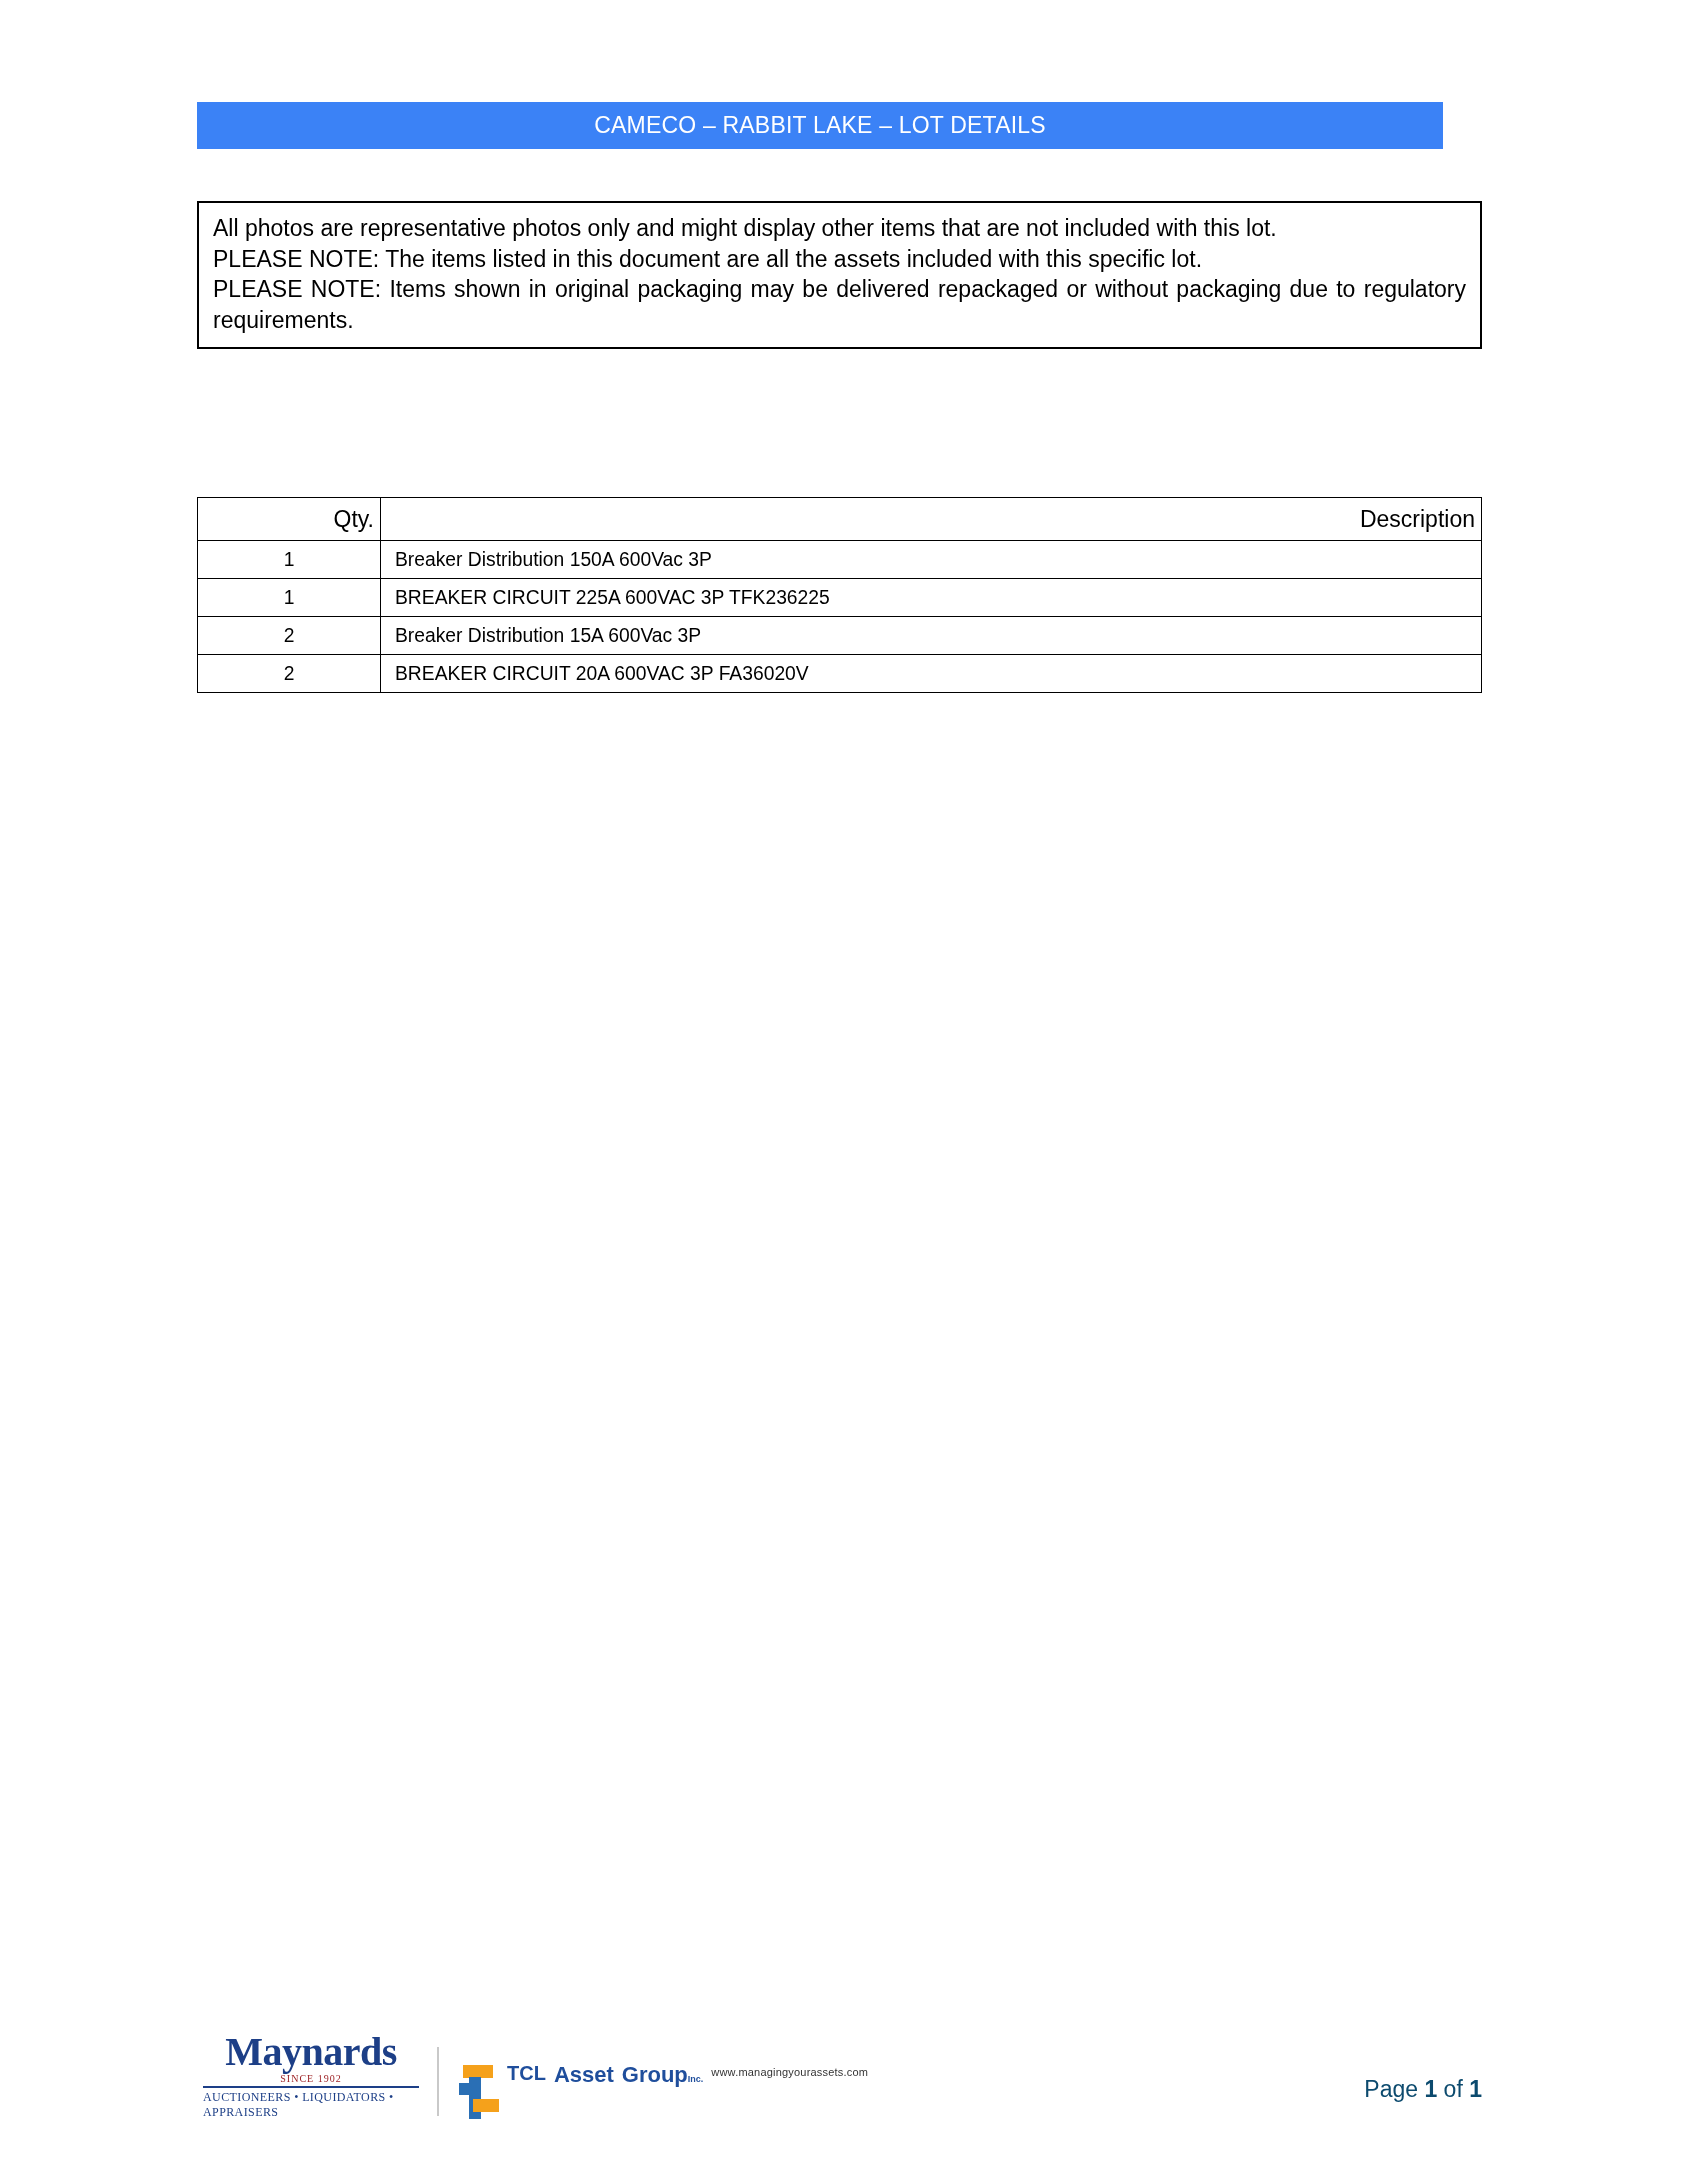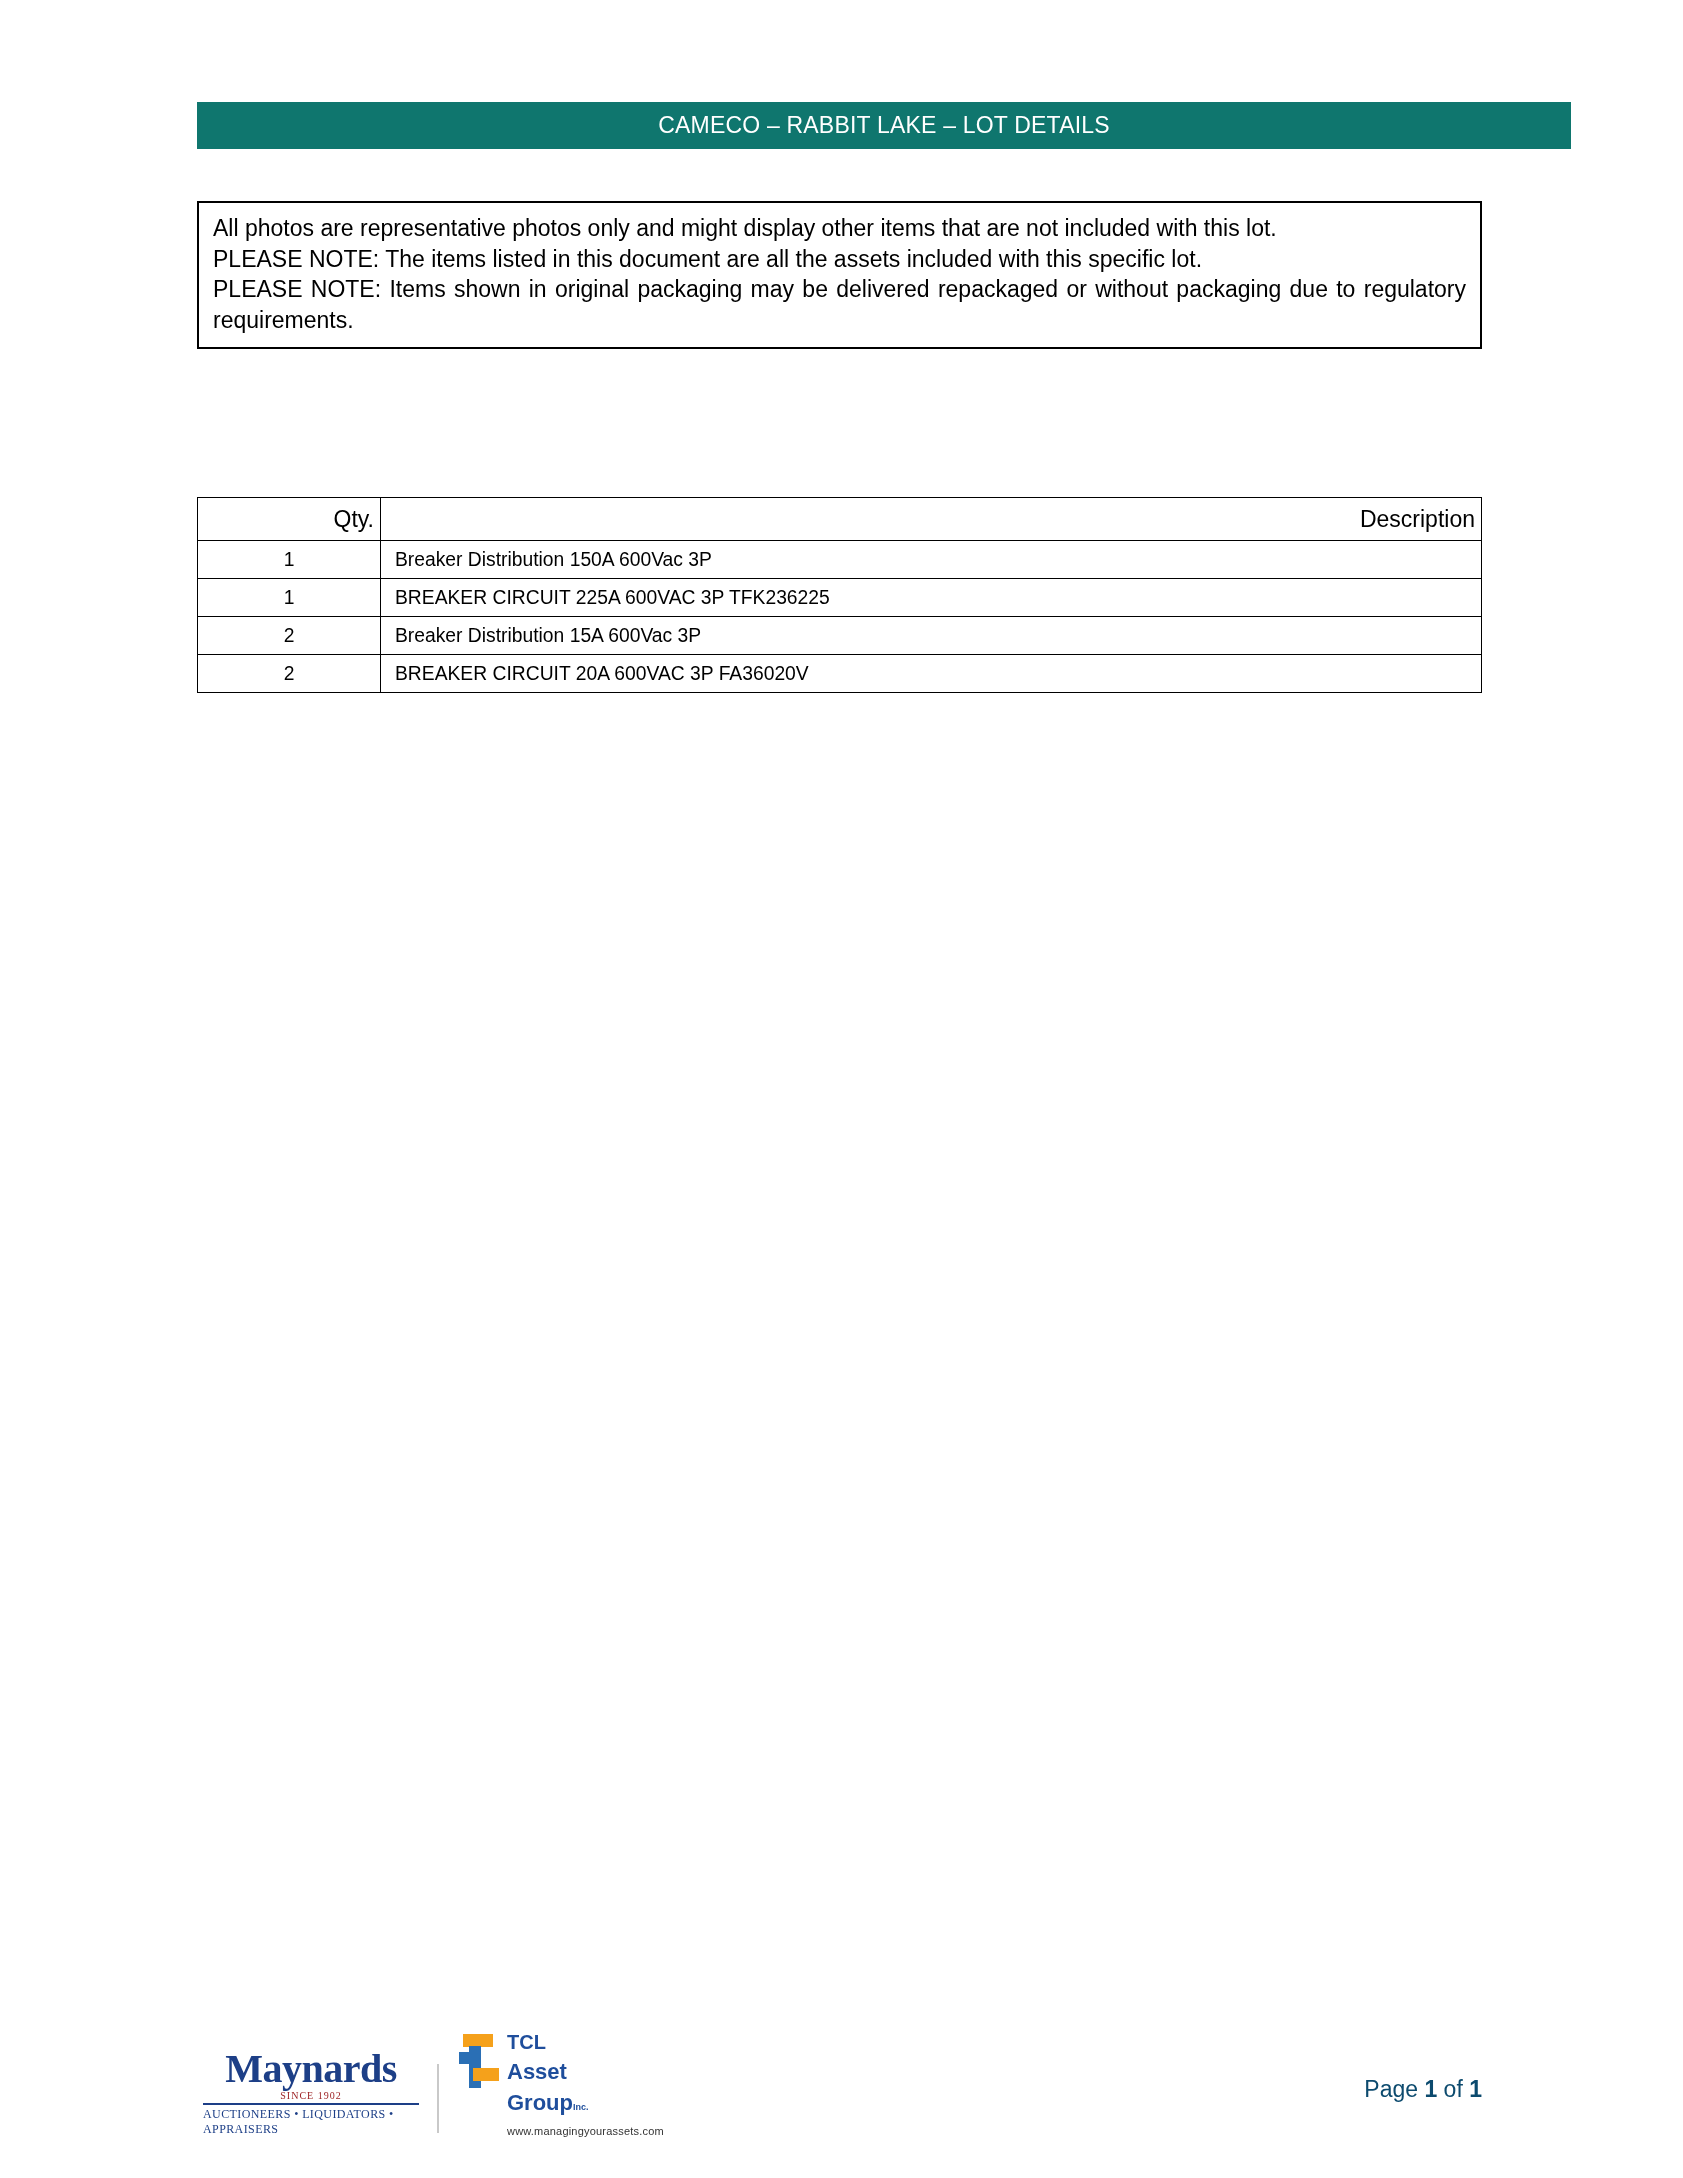--- a/index.html
+++ b/index.html
@@ -20,23 +20,23 @@
     width: 1683px;
     height: 2178px;
     background: #ffffff;
   }
 
   
   .header-banner {
     position: absolute;
     left: 197px;
     top: 102px;
-    width: 1374px;
+    width: 1246px;
     height: 47px;
-    background: #0f766e;
+    background: #3b82f6;
     display: flex;
     align-items: center;
     justify-content: center;
   }
   .header-banner .title {
     color: #ffffff;
     font-size: 23px;
     letter-spacing: 0.2px;
     font-family: "Liberation Sans", sans-serif;
   }
@@ -189,21 +189,21 @@
     background: #2a6fb5;
   }
   .tcl-mark .bar-bot {
     position: absolute;
     left: 16px; top: 36px;
     width: 26px; height: 13px;
     background: #f5a11b;
   }
   .tcl-text {
     display: flex;
-    flex-direction: column;
+    flex-direction: row;
     line-height: 1.0;
     gap: 8px;
   }
   .tcl-text .l1, .tcl-text .l2, .tcl-text .l3 {
     font-family: "Liberation Sans", sans-serif;
     font-weight: bold;
     color: #1f4e9c;
   }
   .tcl-text .l1 { font-size: 20px; }
   .tcl-text .l2 { font-size: 22px; margin-top: 1px; }

